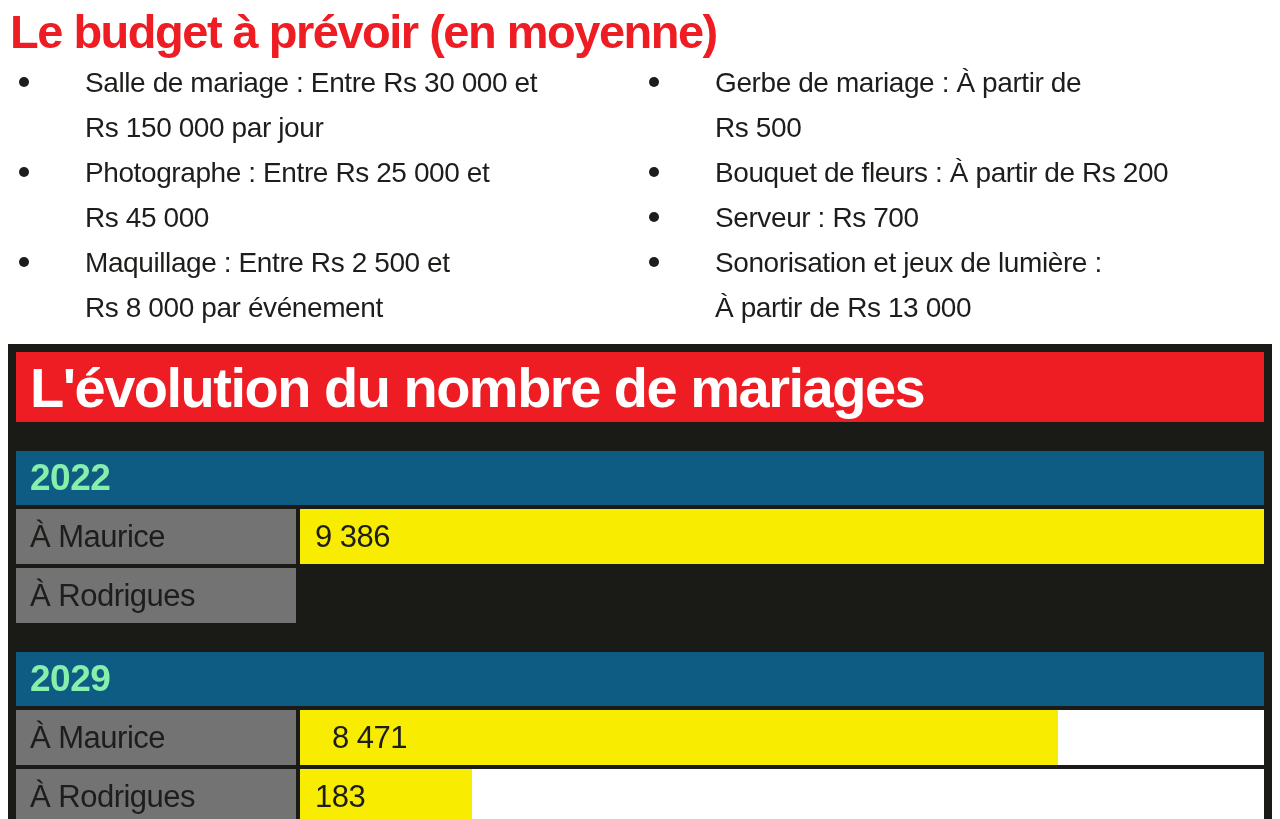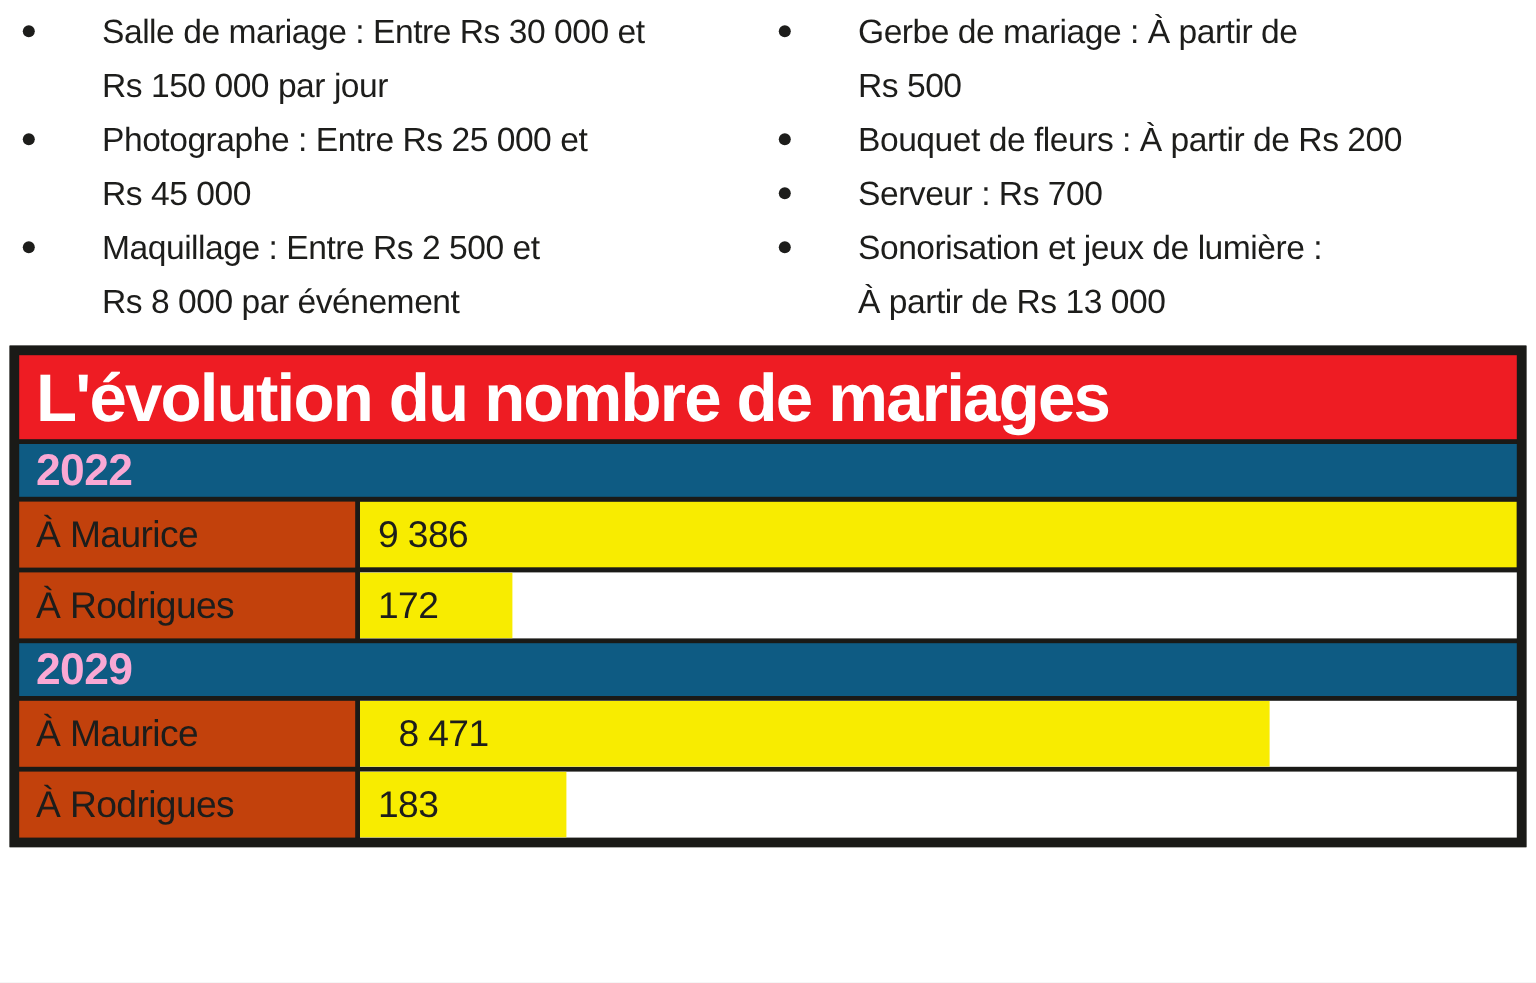--- a/index.html
+++ b/index.html
@@ -43,46 +43,48 @@
     background:var(--accent-red, #ee1c23);
     height:70px; display:flex; align-items:center;
     padding-left:14px;
   }
   .chart-header h2 {
     color:#ffffff; font-size:56px; font-weight:bold;
     letter-spacing:-1.5px; white-space:nowrap;
   }
   .year-band {
     background:var(--band-blue, #0e5b83);
-    height:44px; display:flex; align-items:center;
+    height:54px; display:flex; align-items:center;
     padding-left:14px;
-    color:#f9a8d4; font-size:37px; font-weight:bold;
+    color:#86efac; font-size:37px; font-weight:bold;
     letter-spacing:-0.5px;
+    margin-top:25px;
   }
   .data-row { display:flex; gap:4px; height:55px; }
   .label-cell {
     width:280px; flex:0 0 280px;
-    background:#c2410c;
+    background:#737373;
     display:flex; align-items:center; padding-left:14px;
     font-size:31px; letter-spacing:-0.5px;
   }
   .bar-cell { flex:1; background:#ffffff; overflow:hidden; }
   .bar {
     height:100%;
     background:var(--bar-yellow, #f8ec00);
     display:flex; align-items:center; padding-left:15px;
     font-size:31px; letter-spacing:-0.5px; color:#1d1d1b;
     white-space:nowrap;
     text-align:center;
   }
 </style>
 </head>
 <body>
 
 <section class="budget">
+  <h1 class="budget-title">Le budget à prévoir (en moyenne)</h1>
 
   <div class="budget-cols">
     <div class="budget-col">
       <ul>
         <li>Salle de mariage : Entre Rs 30 000 et
 Rs 150 000 par jour</li>
         <li>Photographe : Entre Rs 25 000 et
 Rs 45 000</li>
         <li>Maquillage : Entre Rs 2 500 et
 Rs 8 000 par événement</li>
@@ -110,23 +112,20 @@
 
   <div class="data-row">
     <div class="label-cell">À Maurice</div>
     <div class="bar-cell">
       <div class="bar" style="width: 100%;">9 386</div>
     </div>
   </div>
 
   <div class="data-row">
     <div class="label-cell">À Rodrigues</div>
-    <div class="bar-cell">
-      <div class="bar" style="width: 13.2%;">172</div>
-    </div>
   </div>
 
   <div class="year-band">2029</div>
 
   <div class="data-row">
     <div class="label-cell">À Maurice</div>
     <div class="bar-cell">
       <div class="bar" style="width: 78.6%; padding-left: 32px;">8 471</div>
     </div>
   </div>

